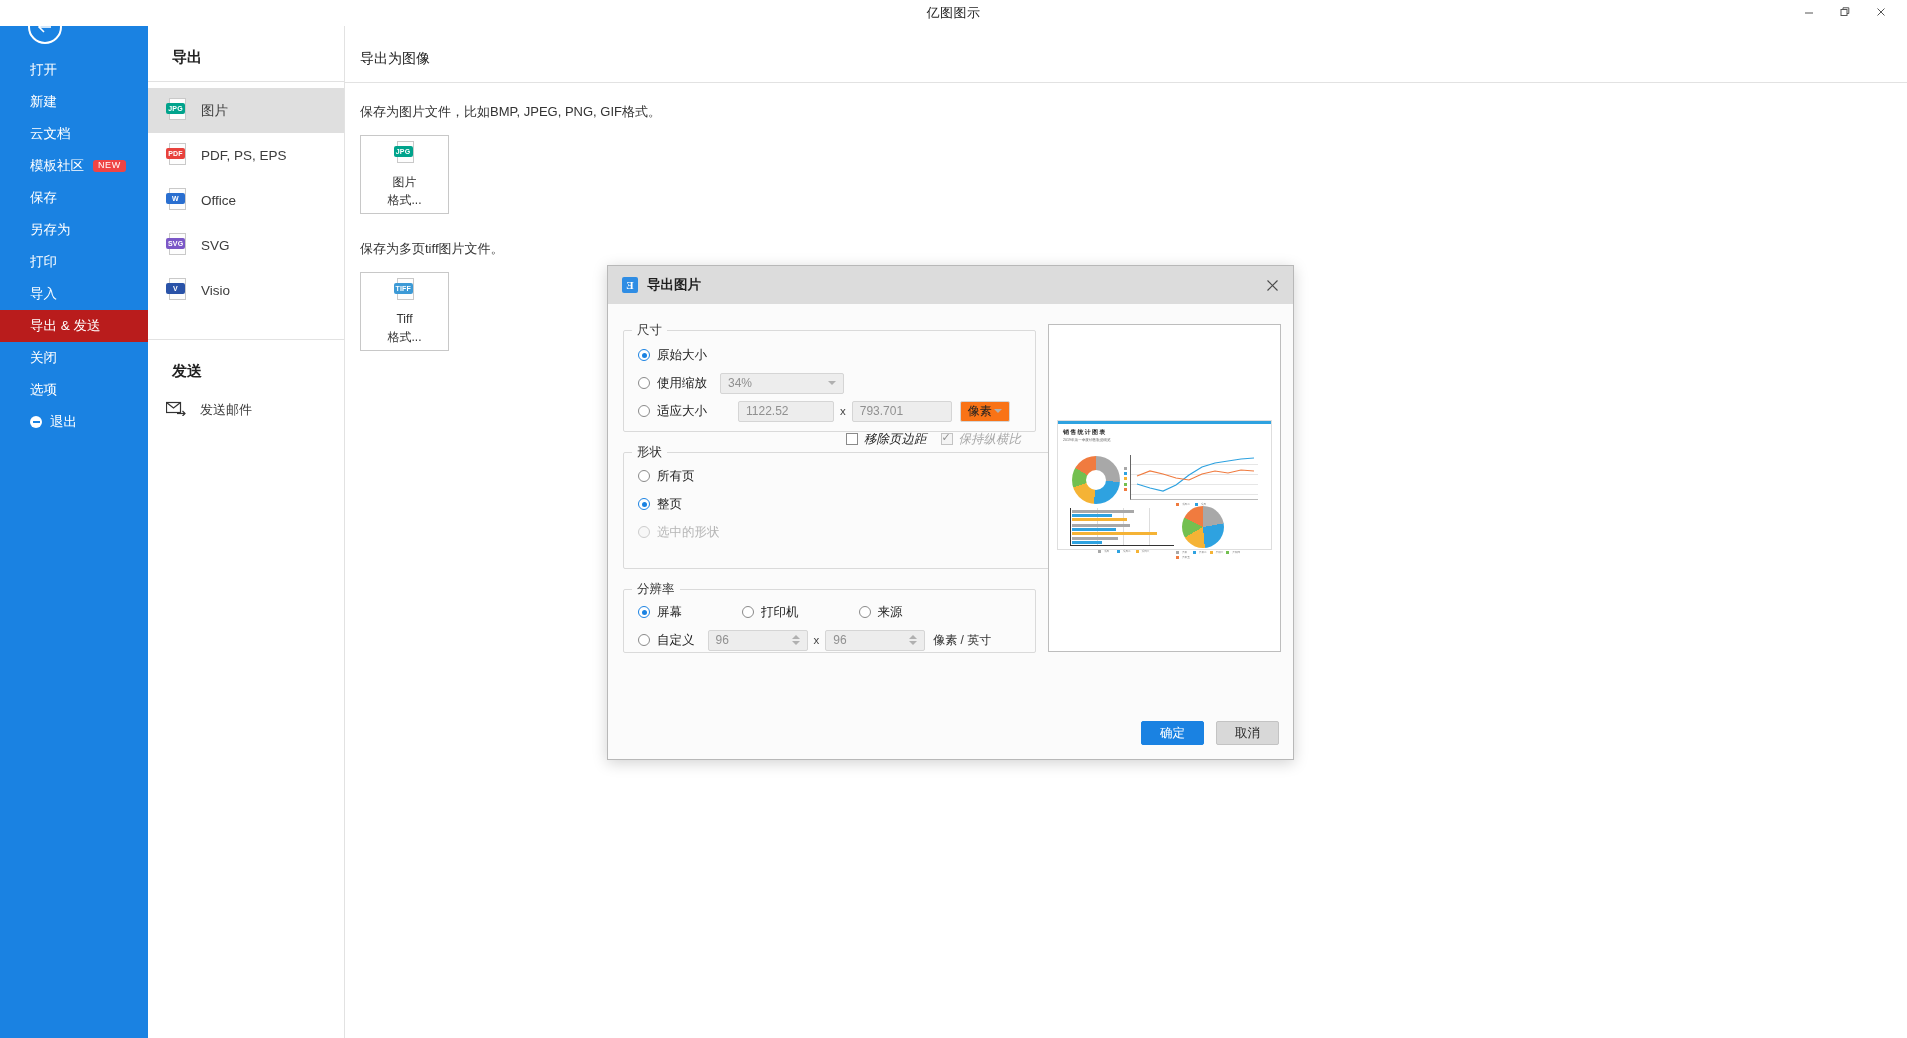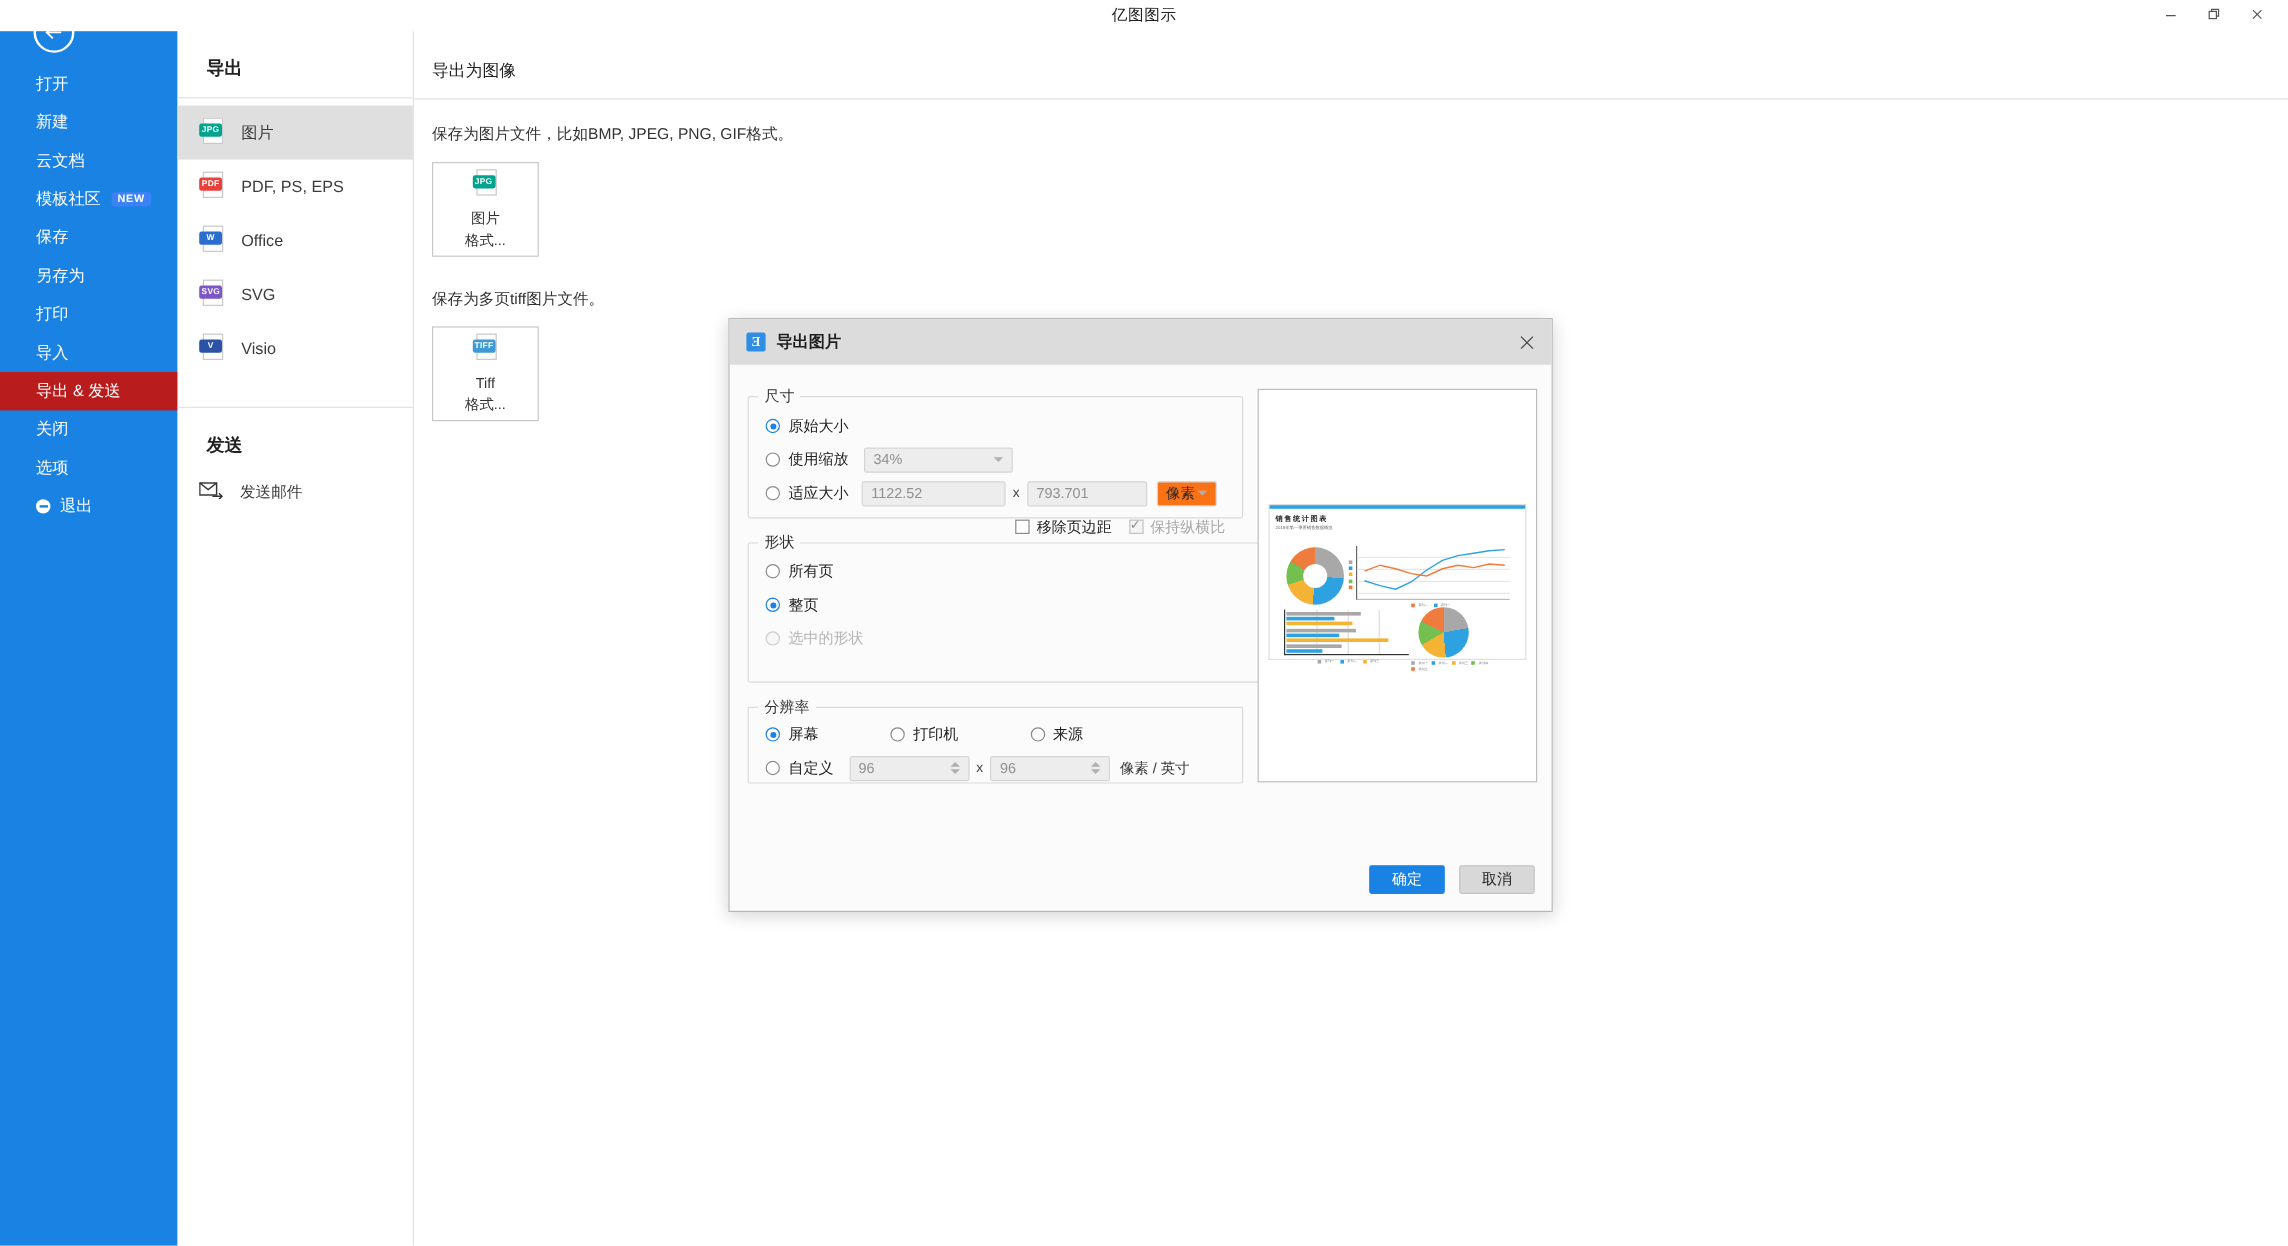--- a/index.html
+++ b/index.html
@@ -42,22 +42,22 @@
     display:flex; align-items:center; justify-content:center;
   }
   .backbtn svg{ display:block; }
   .nav-item{
     position:relative; height:32px; display:flex; align-items:center;
     color:#ffffff; font-size:13.5px; padding-left:30px; cursor:default;
   }
   .nav-list{ position:absolute; left:0; top:54px; width:148px; }
   .nav-item.active{ background:#b91c1c; }
   .badge-new{
-    display:inline-block; margin-left:9px; background:#3b82f6; color:#fff;
-    font-size:9px; font-weight:bold; border-radius:3px; padding:1px 5px 2px 5px;
+    display:inline-block; margin-left:9px; background:#ef4444; color:#fff;
+    font-size:9px; font-weight:normal; border-radius:3px; padding:1px 5px 2px 5px;
     letter-spacing:.6px; line-height:1.1;
   }
   .exit-dot{
     display:inline-block; width:12px; height:12px; border-radius:50%;
     background:#ffffff; position:relative; margin-right:8px; flex:0 0 auto;
   }
   .exit-dot::after{
     content:""; position:absolute; left:2.5px; top:5px; width:7px; height:2px;
     background:#1a82e2;
   }
@@ -430,33 +430,33 @@
           <span class="radio"></span>
           <span class="rl">使用缩放</span>
           <span class="tbox" style="width:124px; margin-left:13px;">
             <span>34%</span>
             <span class="caret"></span>
           </span>
         </div>
         <div class="row">
           <span class="radio"></span>
           <span class="rl">适应大小</span>
-          <span class="tbox" style="width:120px; margin-left:11px;">
+          <span class="tbox" style="width:96px; margin-left:31px;">
             <span>1122.52</span>
           </span>
           <span class="xsep">x</span>
           <span class="tbox" style="width:100px;">
             <span>793.701</span>
           </span>
           <span class="tbox" style="width:50px; margin-left:8px; background:#f97316; color:#222;">
             <span>像素</span>
             <span class="caret"></span>
           </span>
         </div>
-        <div class="row" style="justify-content:flex-end; padding-right:14px;">
+        <div class="row" style="justify-content:flex-end; padding-right:14px;font-style:italic;">
           <span class="ckbox"></span>
           <span class="cklbl">移除页边距</span>
           <span class="ckbox on" style="margin-left:14px;"></span>
           <span class="cklbl dim">保持纵横比</span>
         </div>
       </div>
     </fieldset>
 
     <fieldset class="grp grp-shape">
       <legend>形状</legend>

